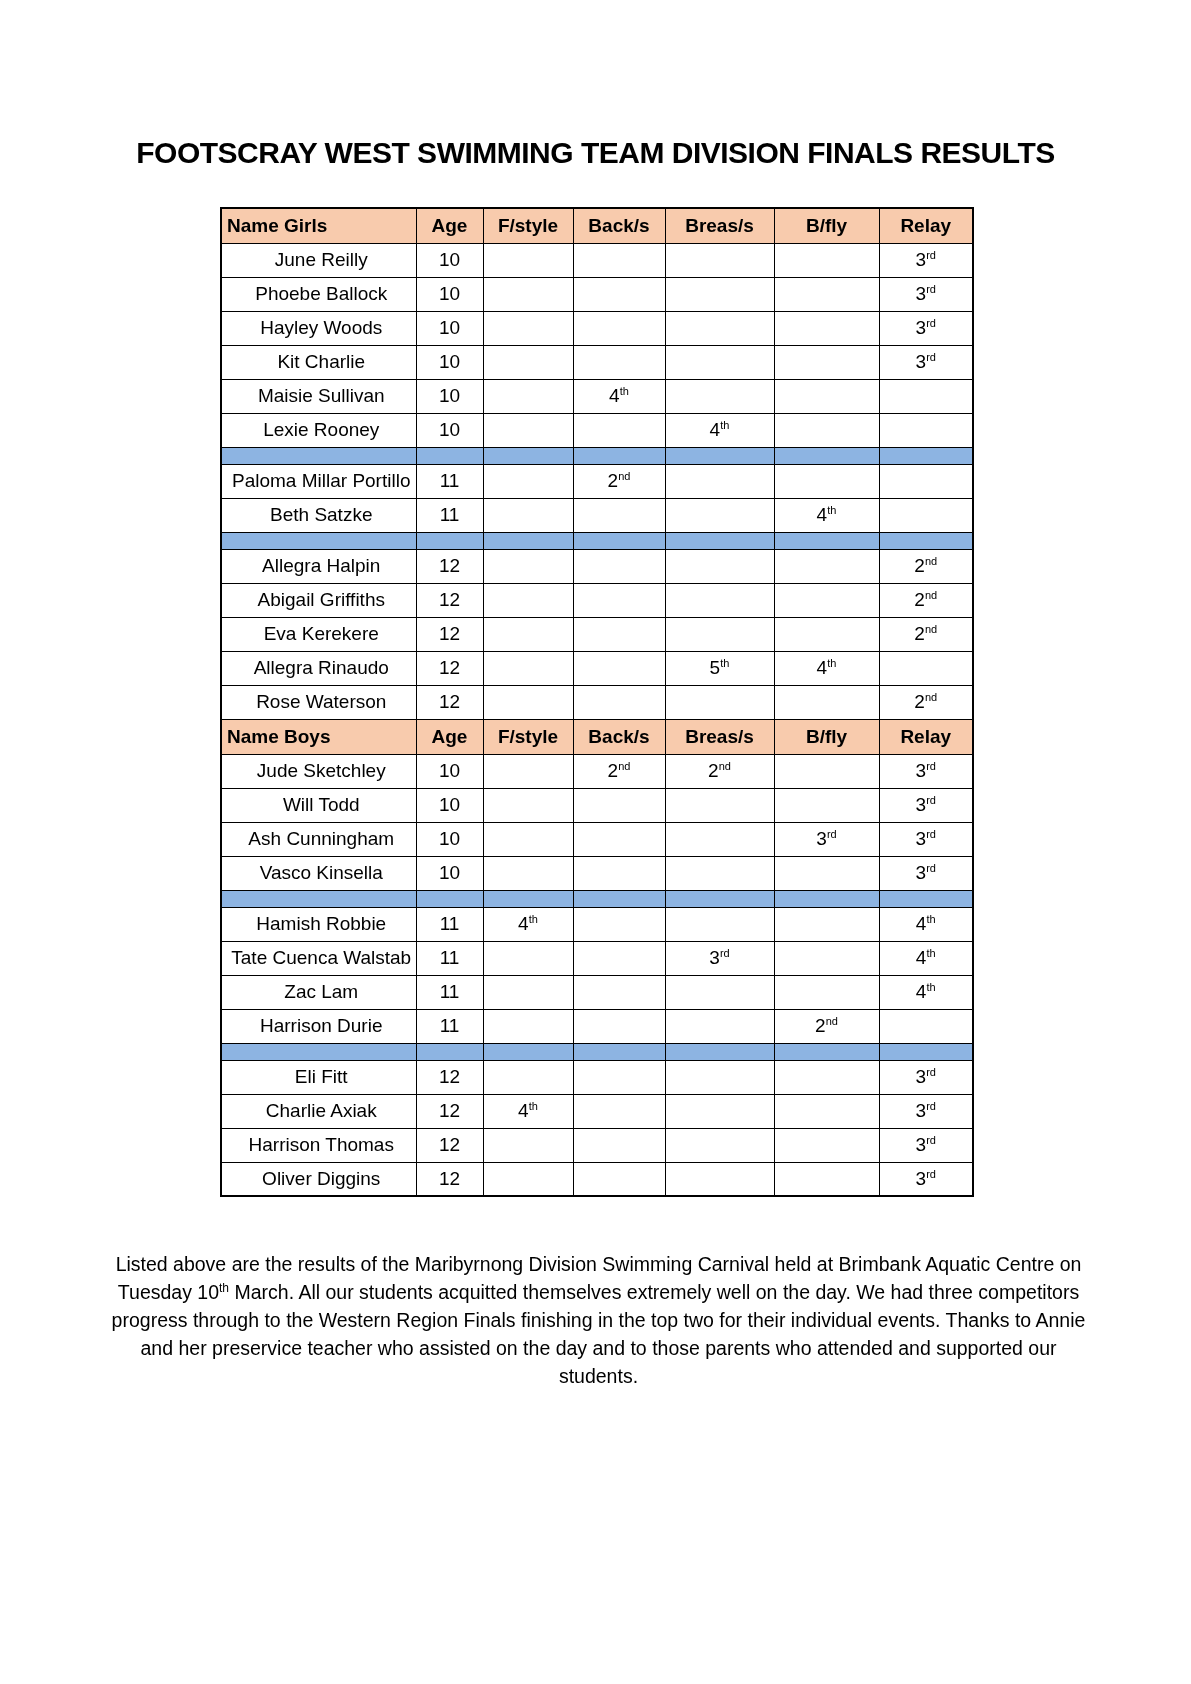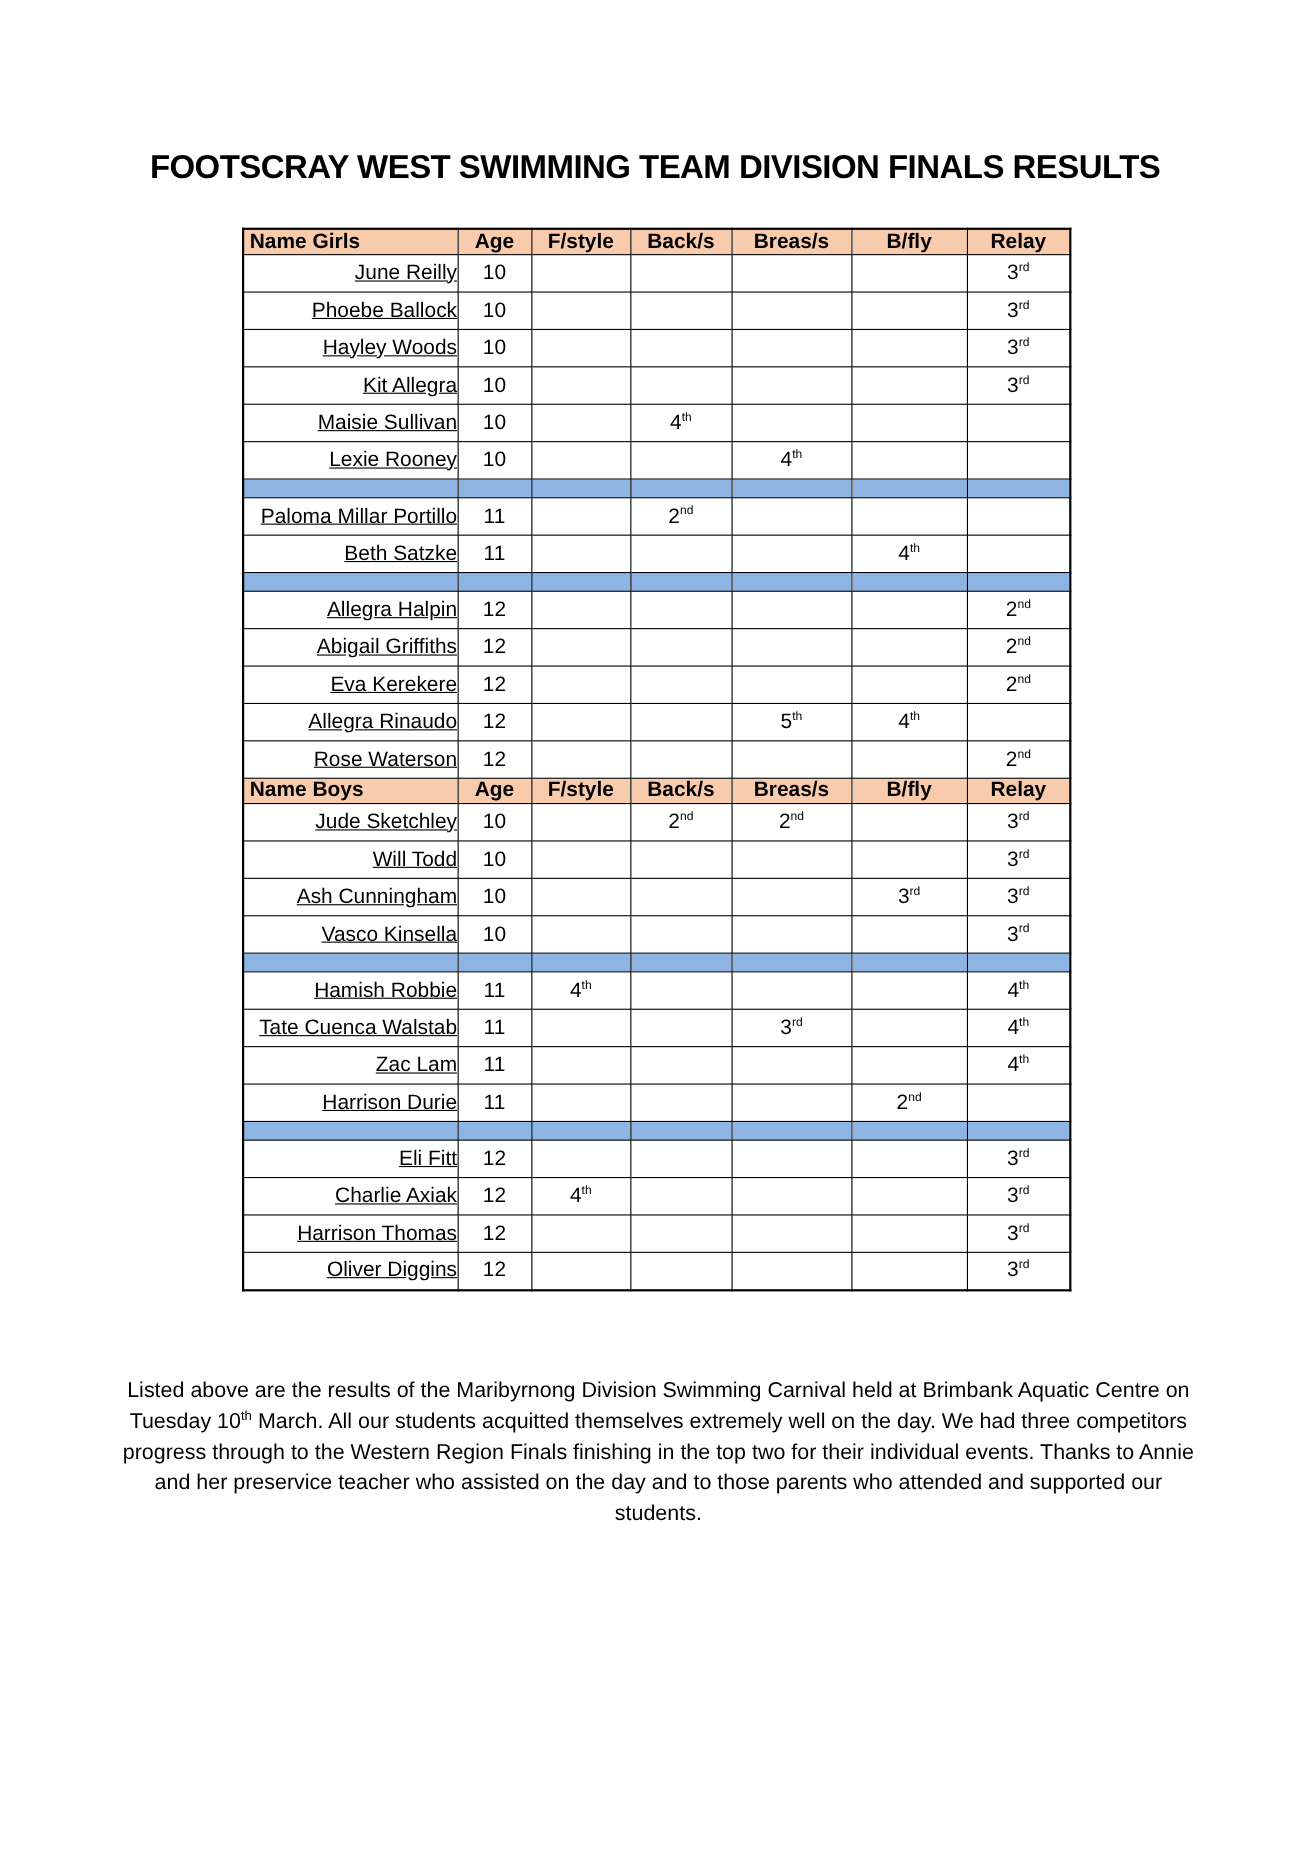--- a/index.html
+++ b/index.html
@@ -55,32 +55,31 @@
   col.c-age   { width: 67px; }
   col.c-fs    { width: 90px; }
   col.c-bk    { width: 92px; }
   col.c-br    { width: 109px; }
   col.c-bf    { width: 105px; }
   col.c-rl    { width: 94px; }
 
   tr.row-header td {
     background: var(--header-bg);
     font-weight: 700;
-    height: 23px;
+    height: 35px;
     text-align: center;
   }
   tr.row-header td.cell-name {
     text-align: left;
     padding-left: 5px;
   }
   tr.row-data td { height: 34px; }
   tr.row-data td.cell-name {
-    text-align: right;
+    text-align: center;
     padding-left: 5px;
-    text-decoration: underline;
   }
   tr.row-data td.cell-age,
   tr.row-data td.cell-event { text-align: center; }
   tr.row-sep td {
     height: 17px;
     background: var(--sep-bg);
     padding: 0;
   }
   table.results sup {
     font-size: 11px;
@@ -151,21 +150,21 @@
         <tr class="row-data">
           <td class="cell-name">Hayley Woods</td>
           <td class="cell-age">10</td>
           <td class="cell-event"></td>
           <td class="cell-event"></td>
           <td class="cell-event"></td>
           <td class="cell-event"></td>
           <td class="cell-event">3<sup>rd</sup></td>
         </tr>
         <tr class="row-data">
-          <td class="cell-name">Kit Allegra</td>
+          <td class="cell-name">Kit Charlie</td>
           <td class="cell-age">10</td>
           <td class="cell-event"></td>
           <td class="cell-event"></td>
           <td class="cell-event"></td>
           <td class="cell-event"></td>
           <td class="cell-event">3<sup>rd</sup></td>
         </tr>
         <tr class="row-data">
           <td class="cell-name">Maisie Sullivan</td>
           <td class="cell-age">10</td>

